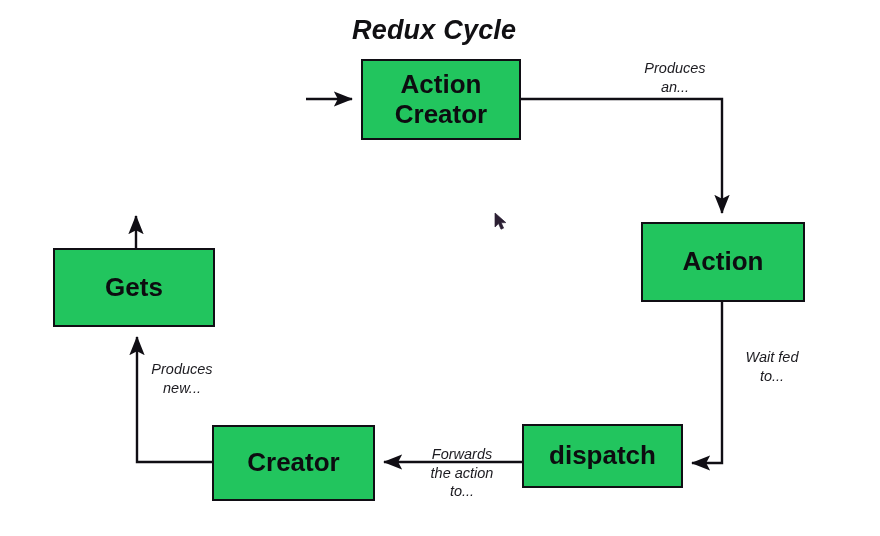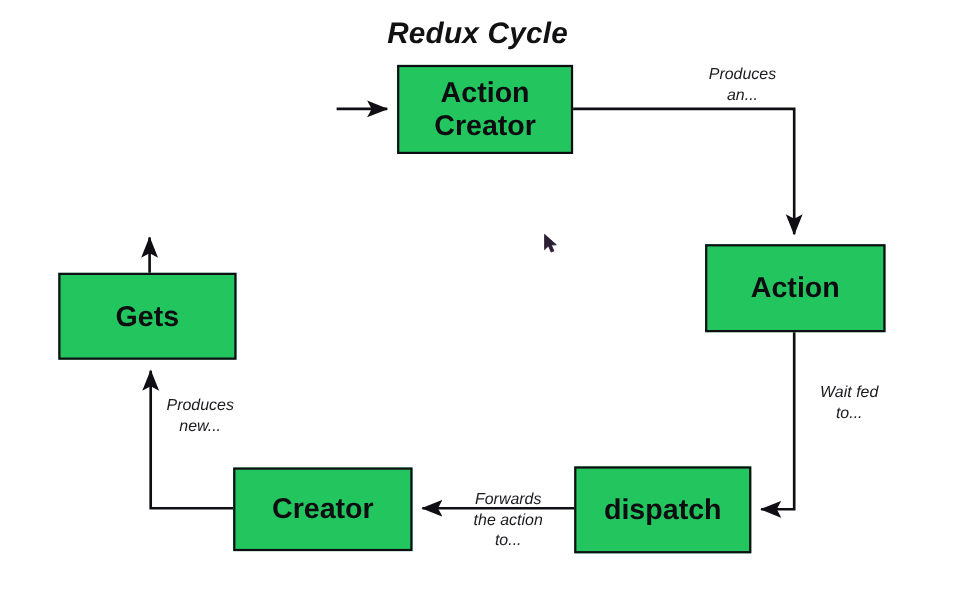--- a/index.html
+++ b/index.html
@@ -104,21 +104,21 @@
 
   <div class="node" style="left:361px; top:59px; width:160px; height:81px;">
     <span class="node-label" style="font-size:26px; white-space:pre-line;">Action
 Creator</span>
   </div>
 
   <div class="node" style="left:641px; top:222px; width:164px; height:80px;">
     <span class="node-label" style="font-size:26px; white-space:pre-line;">Action</span>
   </div>
 
-  <div class="node" style="left:522px; top:424px; width:161px; height:79px;">
+  <div class="node" style="left:522px; top:424px; width:161px; height:64px;">
     <span class="node-label" style="font-size:26px; white-space:pre-line;">dispatch</span>
   </div>
 
   <div class="node" style="left:212px; top:425px; width:163px; height:76px;">
     <span class="node-label" style="font-size:26px; white-space:pre-line;">Creator</span>
   </div>
 
   <div class="node" style="left:53px; top:248px; width:162px; height:79px;">
     <span class="node-label" style="font-size:26px; white-space:pre-line;">Gets</span>
   </div>

